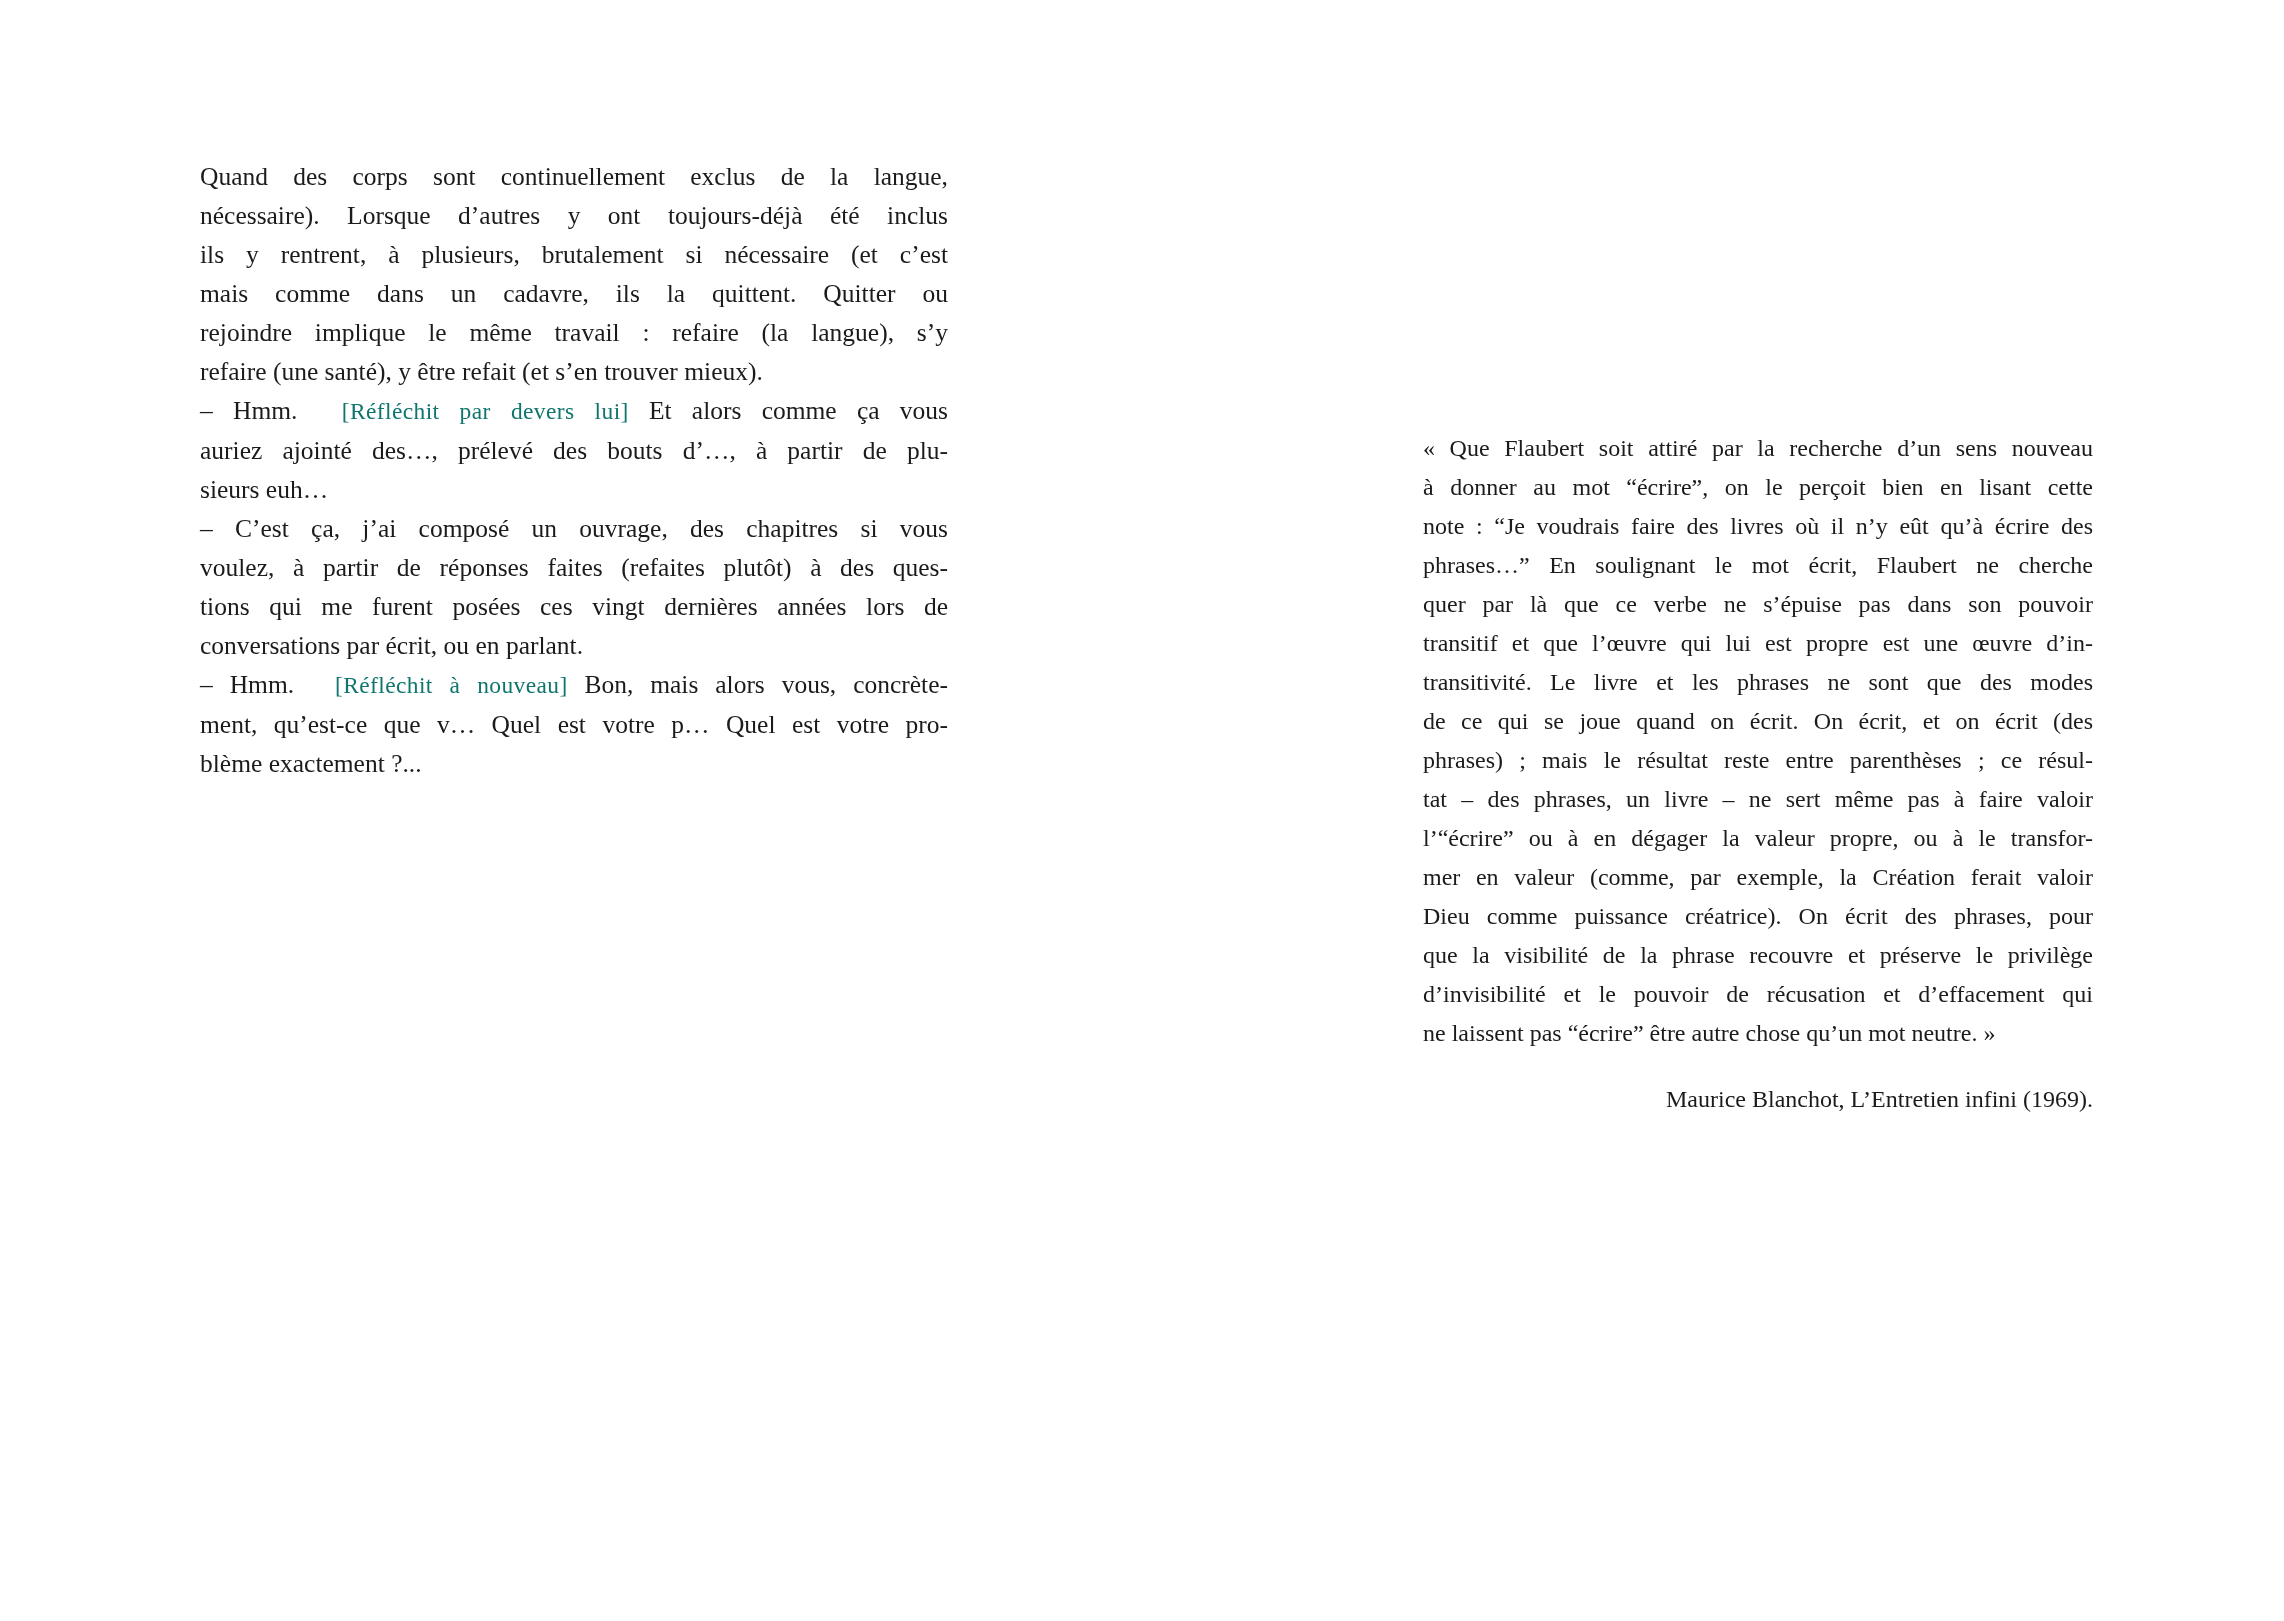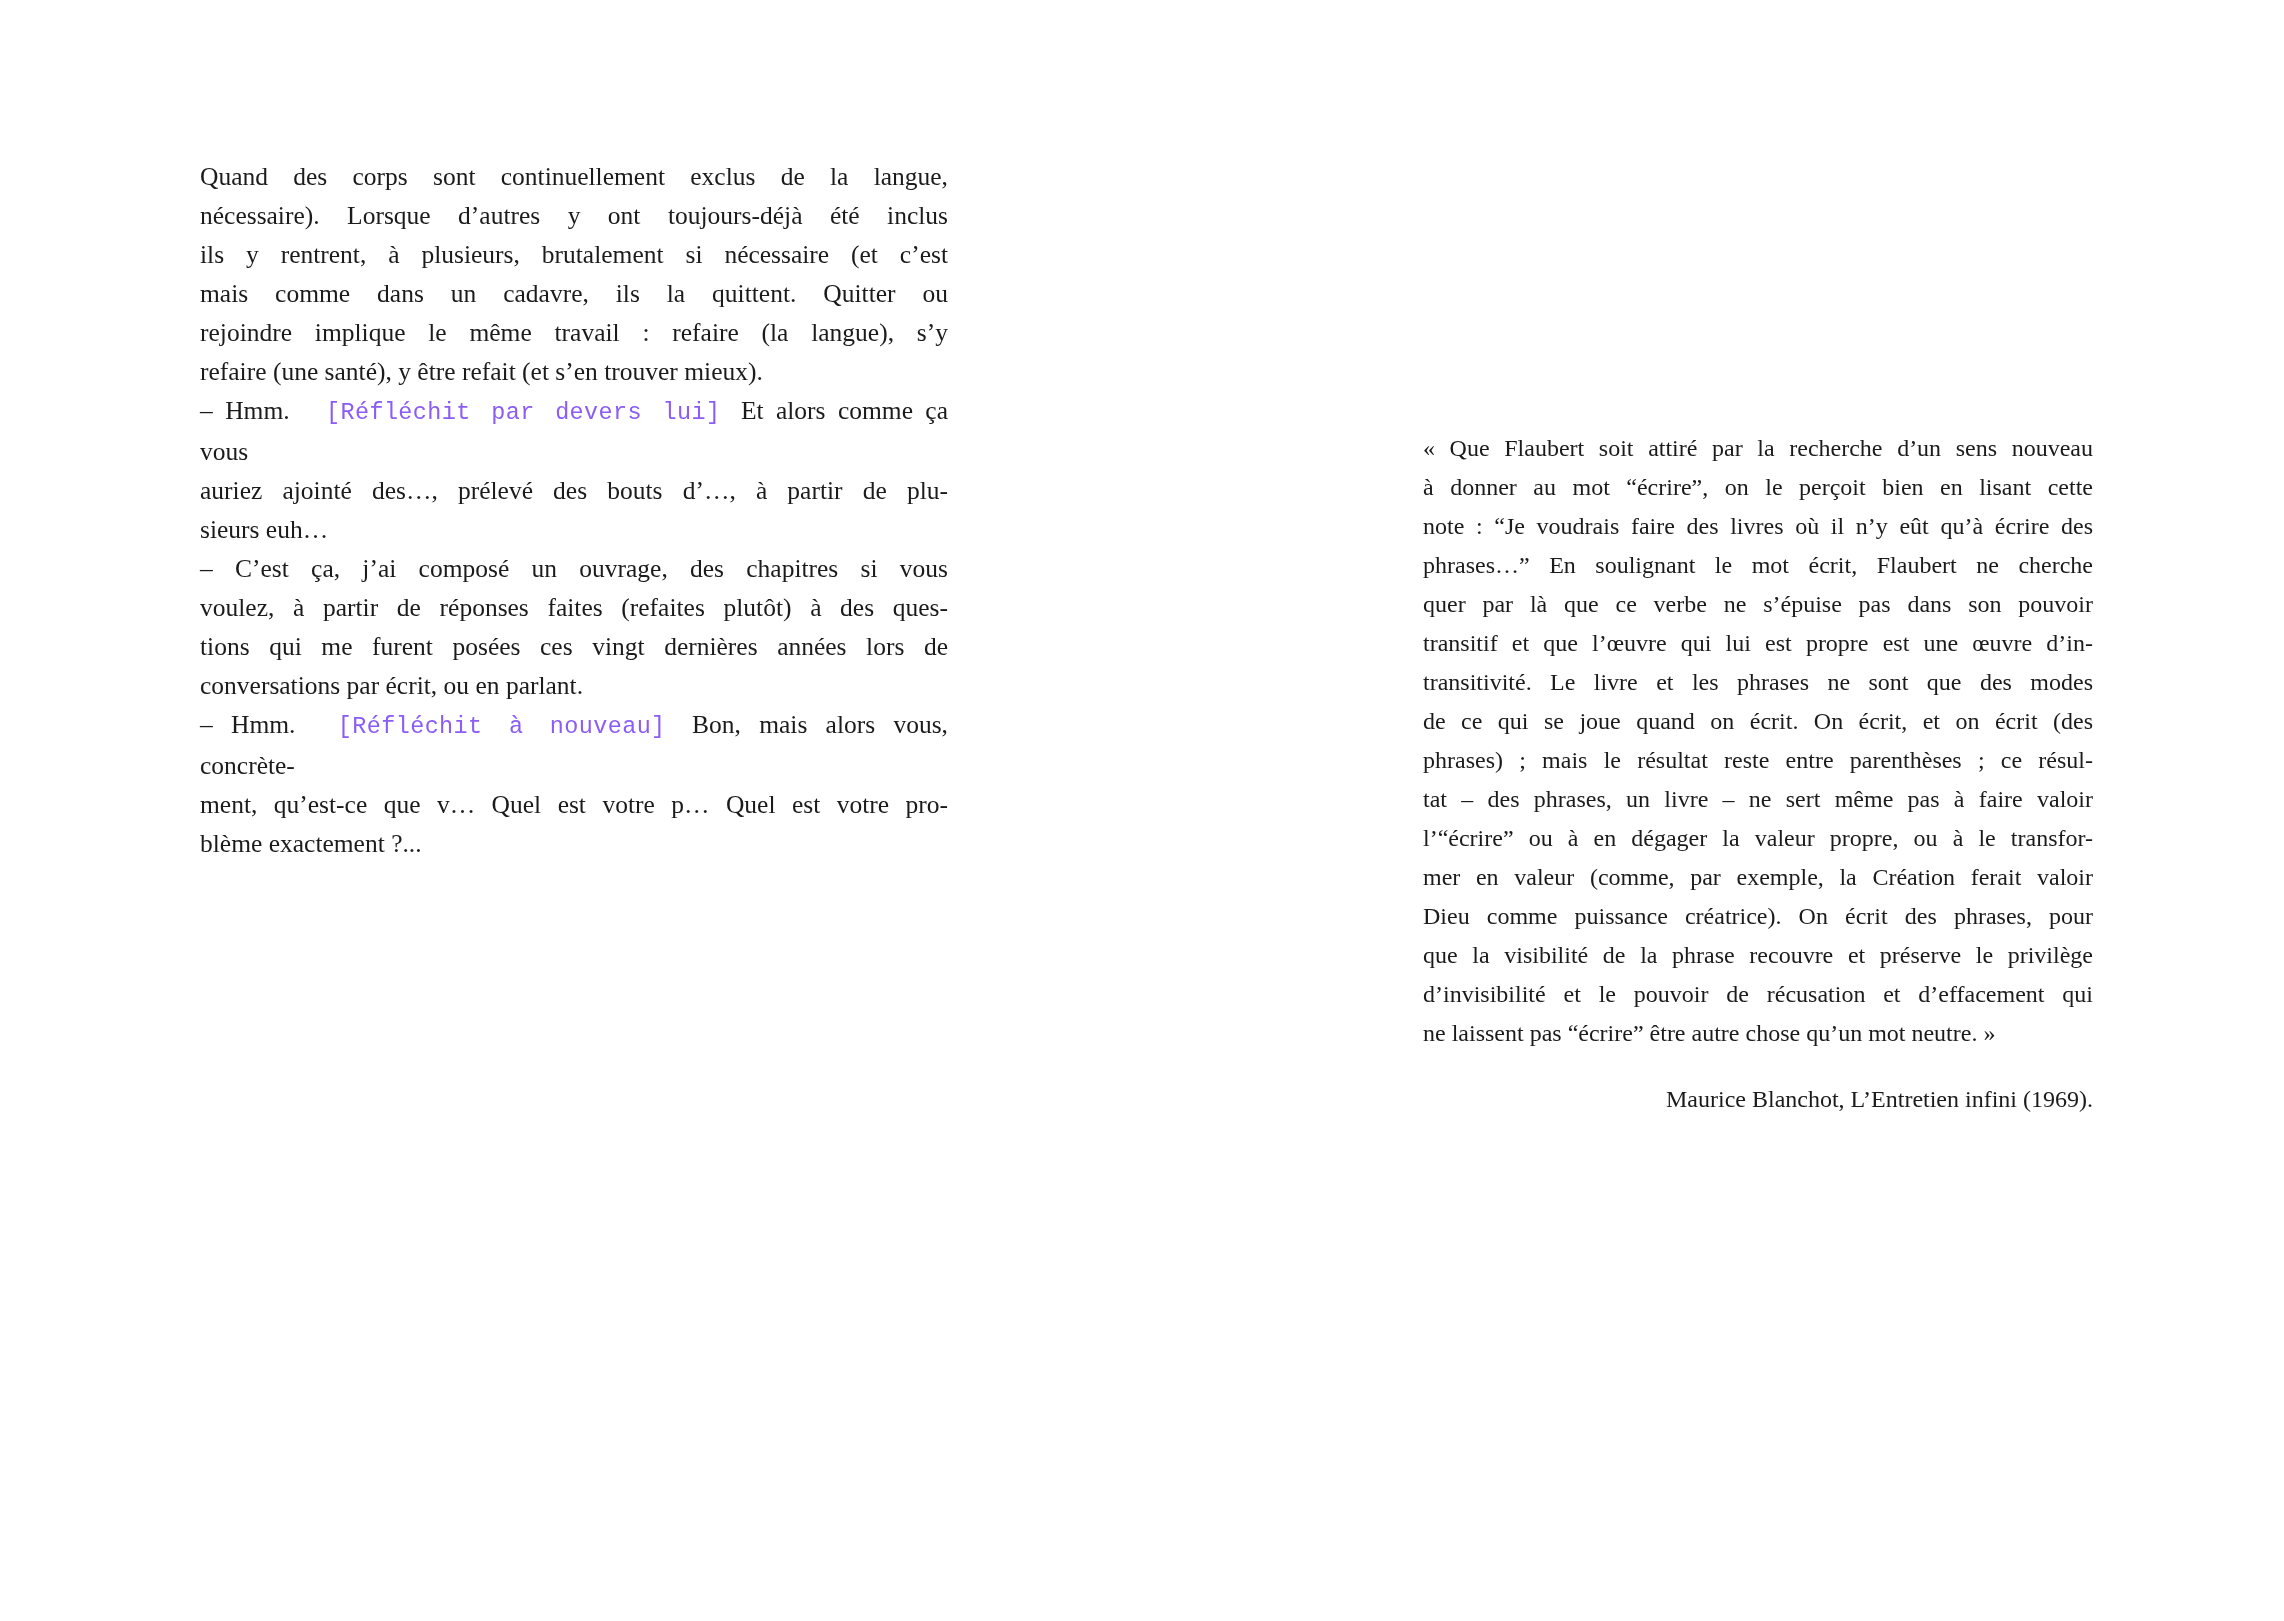--- a/index.html
+++ b/index.html
@@ -46,25 +46,25 @@
   #attribution-block .line.last {
     text-align: left;
     text-align-last: right;
   }
   .seg-r {
     font-style: normal;
   }
   .seg-i {
   }
   .seg-s {
-    font-family: Liberation Mono, monospace;
+    font-family: Liberation Serif, serif;
     font-style: normal;
     font-size: 0.92em;
     letter-spacing: 0.4px;
-    color: #8b5cf6;
+    color: #0f766e;
     margin-left: 24px;
   }
   #page-number {
     position: absolute;
     left: 200px;
     top: 1497px;
     width: 748px;
     text-align: left;
     font-size: 23.5px;
     line-height: 29px;

